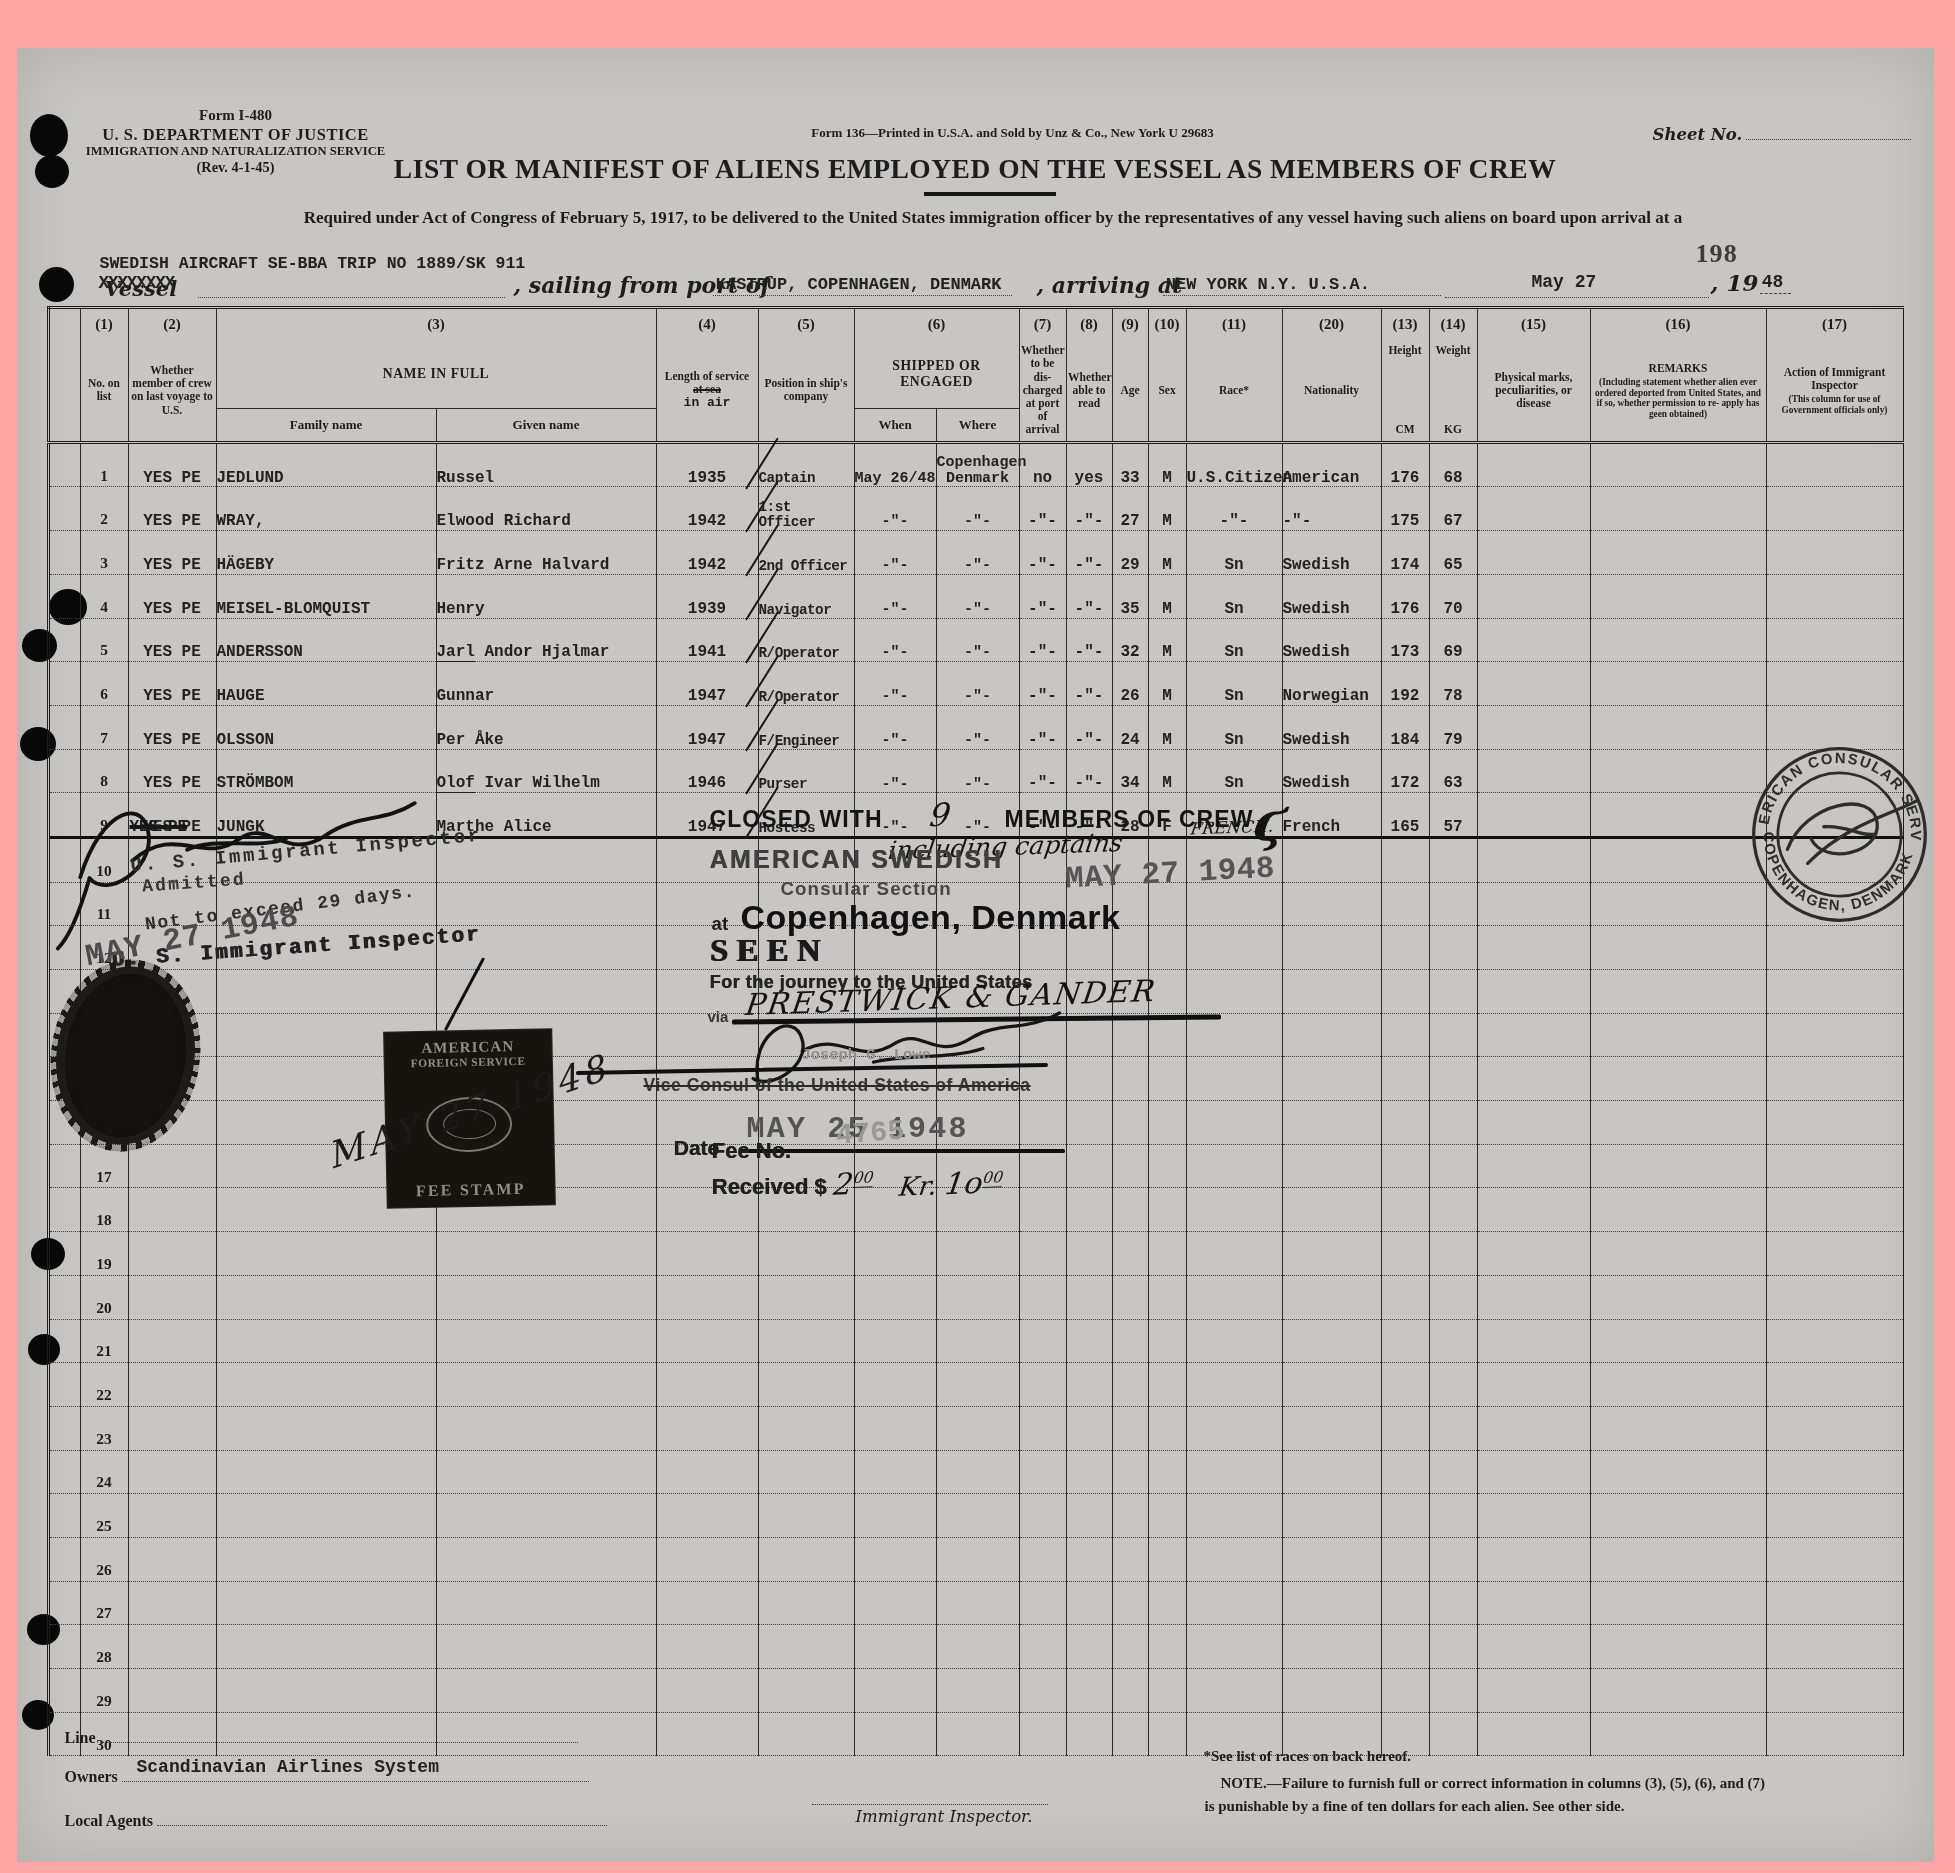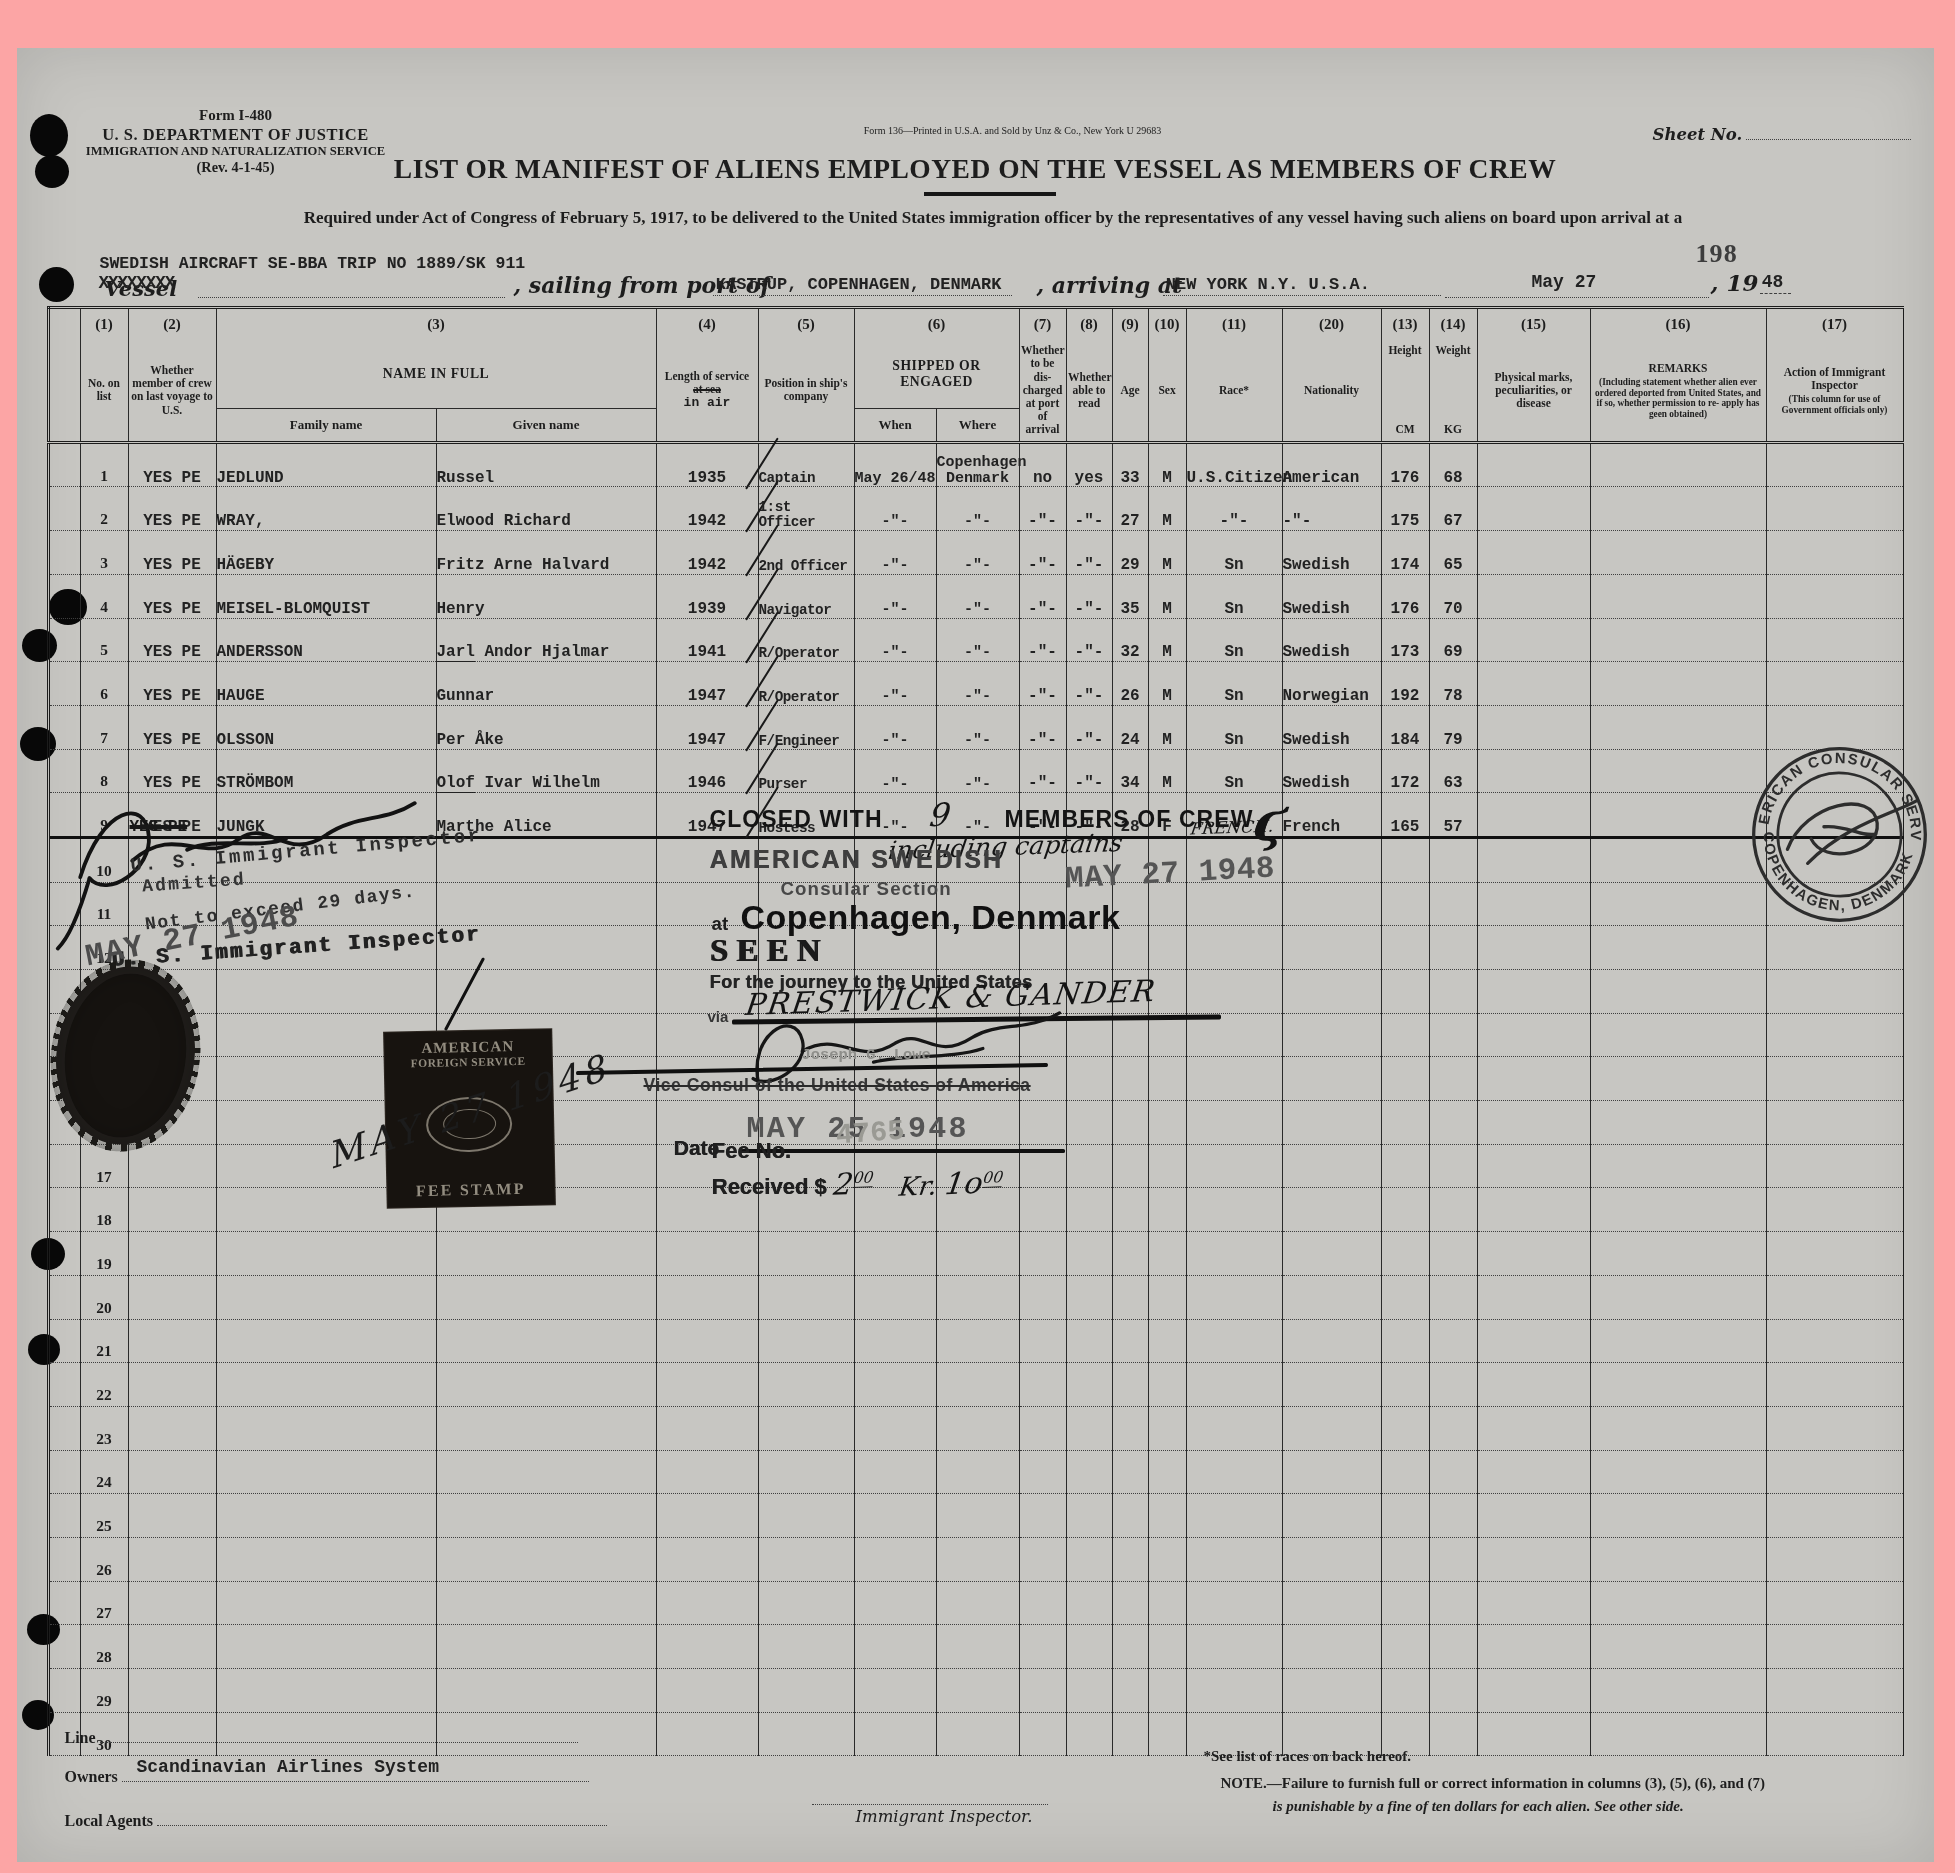--- a/index.html
+++ b/index.html
@@ -76,21 +76,21 @@
   <div class="hole" style="left:10px;top:1566px;width:33px;height:31px;"></div>
   <div class="hole" style="left:5.5px;top:1652px;width:32px;height:30px;"></div>
 
   <div class="abs ctrtxt" style="left:60px;top:59px;width:318px;line-height:1.18;">
     <div style="font-size:15px;font-weight:700;">Form I-480</div>
     <div style="font-size:16.5px;font-weight:700;letter-spacing:0.5px;">U. S. DEPARTMENT OF JUSTICE</div>
     <div style="font-size:12.6px;font-weight:700;">IMMIGRATION AND NATURALIZATION SERVICE</div>
     <div style="font-size:14.3px;font-weight:700;">(Rev. 4-1-45)</div>
   </div>
 
-  <div class="abs ctrtxt" style="left:653px;top:77px;width:686px;font-size:10px;font-weight:400;">Form 136—Printed in U.S.A. and Sold by Unz &amp; Co., New York   U 29683</div>
+  <div class="abs ctrtxt" style="left:653px;top:77px;width:686px;font-size:13px;font-weight:700;">Form 136—Printed in U.S.A. and Sold by Unz &amp; Co., New York   U 29683</div>
 
   <div class="abs" style="left:1636px;top:77px;font-size:16.5px;">
     <span class="script">Sheet No.</span>
     <span class="dots" style="display:inline-block;width:165px;height:14.3px;"></span>
   </div>
 
   <div class="abs ctrtxt" style="left:0;top:105px;width:1917px;font-size:27.5px;font-weight:700;letter-spacing:0.5px;">LIST OR MANIFEST OF ALIENS EMPLOYED ON THE VESSEL AS MEMBERS OF CREW</div>
   <div class="abs" style="left:907px;top:144px;width:132px;height:3.8px;background:#161616;"></div>
 
   <div class="abs ctrtxt" style="left:98px;top:160px;width:1757px;font-size:17px;font-weight:700;">Required under Act of Congress of February 5, 1917, to be delivered to the United States immigration officer by the representatives of any vessel having such aliens on board upon arrival at a</div>
@@ -978,17 +978,17 @@
   <div class="abs" style="left:48px;top:1764px;font-size:16px;font-weight:700;">
     <span>Local Agents</span>
     <span class="dots" style="display:inline-block;width:450px;height:13px;"></span>
   </div>
 
   <div class="abs dotlead" style="left:795px;top:1755px;width:236px;"></div>
   <div class="abs script" style="left:839px;top:1759px;font-size:16.5px;font-weight:400;">Immigrant Inspector.</div>
 
   <div class="abs" style="left:1187px;top:1700px;font-size:15px;font-weight:700;">*See list of races on back hereof.</div>
   <div class="abs" style="left:1204px;top:1727px;font-size:15px;font-weight:700;">NOTE.—Failure to furnish full or correct information in columns (3), (5), (6), and (7)</div>
-  <div class="abs" style="left:1256px;top:1750px;font-size:15px;font-weight:700;font-style:italic;">is punishable by a fine of ten dollars for each alien.  See other side.</div>
+  <div class="abs" style="left:1188px;top:1750px;font-size:15px;font-weight:700;">is punishable by a fine of ten dollars for each alien.  See other side.</div>
 
  </div>
 </div>
 
 
 </body></html>

